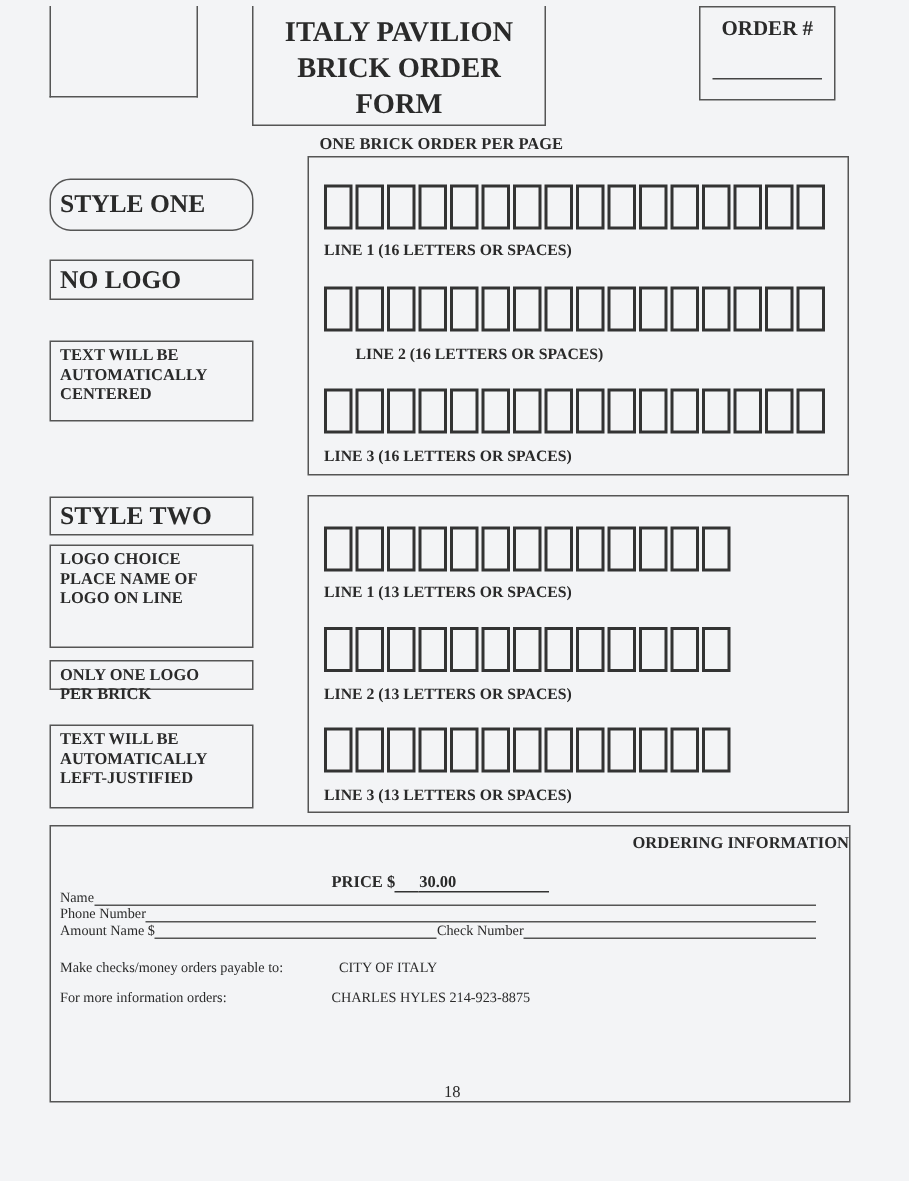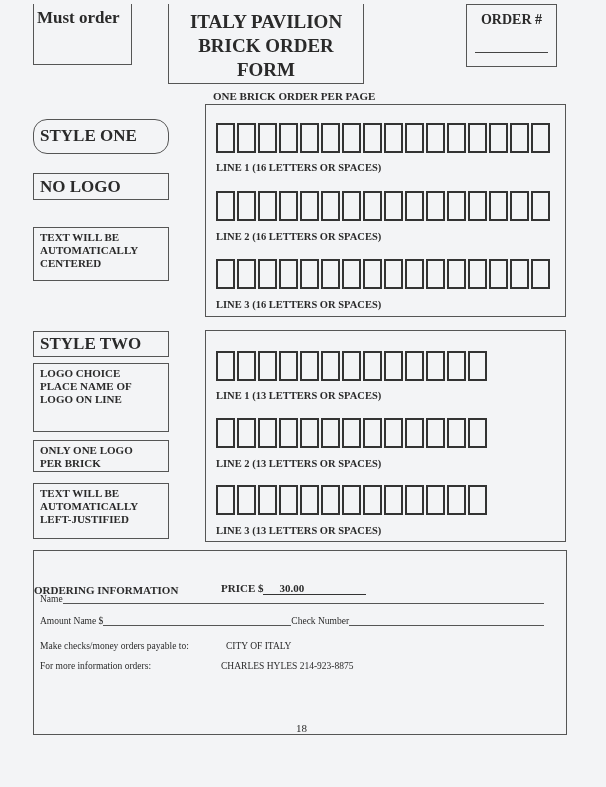--- a/index.html
+++ b/index.html
@@ -13,33 +13,32 @@
   .order .line { position:absolute; left:8px; right:8px; top:47px; border-top:1.2px solid #444; }
   .onebrick { left:213px; top:90px; font-size:11px; font-weight:bold; }
   .side { left:33px; width:136px; padding:3px 6px; font-weight:bold; }
   .side.big { font-size:17px; line-height:22px; }
   .side.small { font-size:11px; line-height:13px; }
   .panel { border:1.5px solid #555; }
   .grid { position:absolute; left:10px; display:flex; gap:2px; }
   .cell { width:19px; height:30px; border:2px solid #333; box-sizing:border-box; }
   .linelabel { position:absolute; left:10px; font-size:10.5px; font-weight:bold; }
   .info { left:33px; top:550px; width:534px; height:185px; }
-  .info-title { position:absolute; left:0; right:0; top:5px; text-align:left; font-size:11px; font-weight:bold;margin-top:28px; }
+  .info-title { position:absolute; left:0; right:0; top:5px; text-align:right; font-size:11px; font-weight:bold; }
   .price { position:absolute; left:187px; top:31px; font-size:11px; font-weight:bold; }
   .price .u { display:inline-block; border-bottom:1px solid #333; }
   .field { position:absolute; left:6px; font-size:9.5px; display:flex; align-items:flex-end; }
   .field .ul { border-bottom:1px solid #555; flex:1; height:9px; }
   .kv { position:absolute; font-size:9.5px; }
   .pagenum { left:296px; top:722px; font-size:11px; }
 </style>
 </head>
 <body>
 
 <div class="abs box deadline">
-  <div style="padding-left:3px">Must order</div>
 </div>
 
 <div class="abs box title">
   <div>ITALY PAVILION</div>
   <div>BRICK ORDER FORM</div>
 </div>
 
 <div class="abs box order">
   <div>ORDER #</div>
   <div class="line"></div>
@@ -86,21 +85,21 @@
       <div class="cell"></div>
       <div class="cell"></div>
       <div class="cell"></div>
       <div class="cell"></div>
       <div class="cell"></div>
       <div class="cell"></div>
       <div class="cell"></div>
       <div class="cell"></div>
       <div class="cell"></div>
     </div>
-  <div class="linelabel" style="top:126px;">LINE 2 (16 LETTERS OR SPACES)</div>
+  <div class="linelabel" style="top:126px;margin-left:21px;">LINE 2 (16 LETTERS OR SPACES)</div>
   <div class="grid" style="top:154px;" id="s1g2">
       <div class="cell"></div>
       <div class="cell"></div>
       <div class="cell"></div>
       <div class="cell"></div>
       <div class="cell"></div>
       <div class="cell"></div>
       <div class="cell"></div>
       <div class="cell"></div>
       <div class="cell"></div>
@@ -114,21 +113,21 @@
     </div>
   <div class="linelabel" style="top:194px;">LINE 3 (16 LETTERS OR SPACES)</div>
 </div>
 
 <div class="abs box side big" style="top:331px;height:26px;padding-top:1px;">STYLE TWO</div>
 <div class="abs box side small" style="top:363px;height:69px;">
   <div>LOGO CHOICE</div>
   <div>PLACE NAME OF</div>
   <div>LOGO ON LINE</div>
 </div>
-<div class="abs box side small" style="top:440px;height:32px;">
+<div class="abs box side small" style="top:440px;height:20px;">
   <div>ONLY ONE LOGO</div>
   <div>PER BRICK</div>
 </div>
 <div class="abs box side small" style="top:483px;height:56px;">
   <div>TEXT WILL BE</div>
   <div>AUTOMATICALLY</div>
   <div>LEFT-JUSTIFIED</div>
 </div>
 
 <div class="abs panel" style="left:205px;top:330px;width:361px;height:212px;">
@@ -182,20 +181,24 @@
   <div class="linelabel" style="top:194px;">LINE 3 (13 LETTERS OR SPACES)</div>
 </div>
 
 <div class="abs box info">
   <div class="info-title">ORDERING INFORMATION</div>
   <div class="price">
     <span>PRICE $</span><span class="u" style="width:16px;">&nbsp;</span><span class="u">30.00</span><span class="u" style="width:62px;">&nbsp;</span>
   </div>
   <div class="field" style="top:43px;width:504px;">
     <span>Name</span>
+      <span class="ul"></span>
+  </div>
+  <div class="field" style="top:54px;width:504px;">
+    <span>Phone Number</span>
       <span class="ul"></span>
   </div>
   <div class="field" style="top:65px;width:504px;">
     <span>Amount Name $</span>
       <span class="ul" style="flex:0 0 188px;"></span>
       <span>Check Number</span>
       <span class="ul"></span>
   </div>
   <div class="kv" style="left:6px;top:90px;">Make checks/money orders payable to:</div>
   <div class="kv" style="left:192px;top:90px;">CITY OF ITALY</div>

